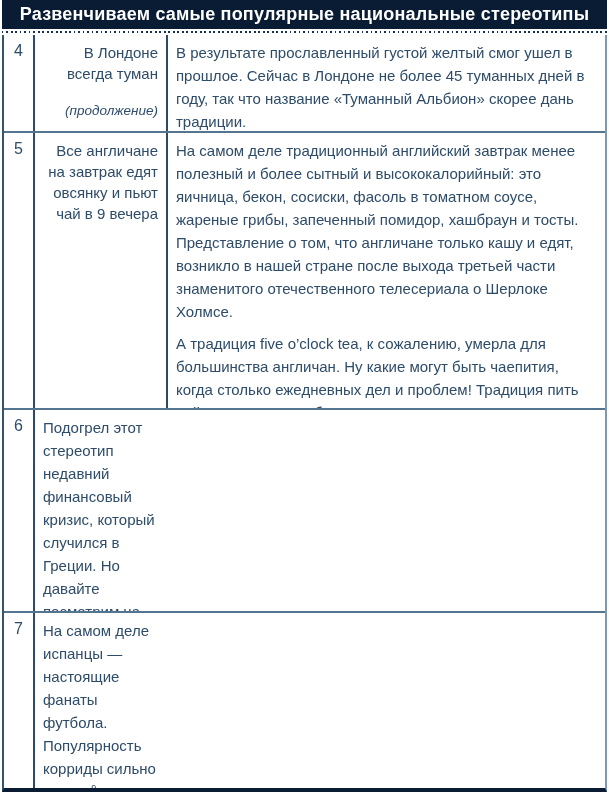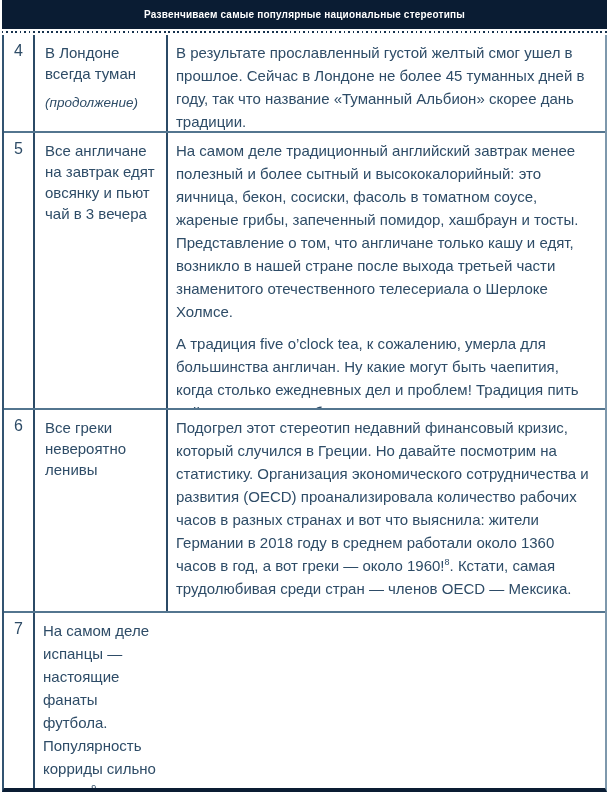--- a/index.html
+++ b/index.html
@@ -10,21 +10,21 @@
     padding:0 2px;
     font-family:"Liberation Sans", sans-serif;
     background:#ffffff;
     overflow:hidden;
   }
   .thead {
     height:29px;
     background:#0a1c33;
     color:#ffffff;
     font-weight:bold;
-    font-size:10px;
+    font-size:18px;
     letter-spacing:0.2px;
     display:flex; align-items:center; justify-content:center;
   }
   .dotted-sep {
     height:2px;
     margin:2px 0 2px 0;
     background-image:repeating-linear-gradient(90deg, #16324e 0 1.5px, transparent 1.5px 4.5px);
   }
   .tbody {
     border-left:2px solid #335471;
@@ -48,26 +48,27 @@
     border-right:2px solid #2b4a66;
     text-align:center;
     padding-top:7px;
     font-size:16px;
   }
   .title {
     border-right:2px solid #2b4a66;
     padding:7px 8px 7px 10px;
     font-size:15px;
     line-height:21px;
+    text-align:right;
   }
   .title .note {
     display:block;
     font-style:italic;
     font-size:13.5px;
-    margin-top:8px;
+    margin-top:16px;
   }
   .content {
     padding:6px 10px 6px 8px;
     font-size:15px;
     line-height:23px;
   }
   .content p { margin:0; }
   .content p + p { margin-top:9px; }
   sup {
     font-size:9px;
@@ -86,29 +87,28 @@
   <div class="tbody" id="rows">
       <div class="row">
         <div class="cell num">4</div>
         <div class="cell title"><span>В Лондоне всегда туман</span><em class="note">(продолжение)</em></div>
         <div class="cell content">
           <p>В результате прославленный густой желтый смог ушел в прошлое. Сейчас в Лондоне не более 45 туманных дней в году, так что название «Туманный Альбион» скорее дань традиции.</p>
         </div>
       </div>
       <div class="row">
         <div class="cell num">5</div>
-        <div class="cell title"><span>Все англичане на завтрак едят овсянку и пьют чай в 3 вечера</span></div>
+        <div class="cell title"><span>Все англичане на завтрак едят овсянку и пьют чай в 9 вечера</span></div>
         <div class="cell content">
           <p>На самом деле традиционный английский завтрак менее полезный и более сытный и высококалорийный: это яичница, бекон, сосиски, фасоль в томатном соусе, жареные грибы, запеченный помидор, хашбраун и тосты. Представление о том, что англичане только кашу и едят, возникло в нашей стране после выхода третьей части знаменитого отечественного телесериала о Шерлоке Холмсе.</p>
           <p>А традиция five o’clock tea, к сожалению, умерла для большинства англичан. Ну какие могут быть чаепития, когда столько ежедневных дел и проблем! Традиция пить чай по расписанию бытовала в аристократических кругах, у которых с расписанием было явно попроще.</p>
         </div>
       </div>
       <div class="row">
         <div class="cell num">6</div>
-        <div class="cell title"><span>Все греки невероятно ленивы</span></div>
         <div class="cell content">
           <p>Подогрел этот стереотип недавний финансовый кризис, который случился в Греции. Но давайте посмотрим на статистику. Организация экономического сотрудничества и развития (OECD) проанализировала количество рабочих часов в разных странах и вот что выяснила: жители Германии в 2018 году в среднем работали около 1360 часов в год, а вот греки — около 1960!<sup>8</sup>. Кстати, самая трудолюбивая среди стран — членов OECD — Мексика.</p>
         </div>
       </div>
       <div class="row">
         <div class="cell num">7</div>
         <div class="cell content">
           <p>На самом деле испанцы — настоящие фанаты футбола. Популярность корриды сильно падает<sup>9</sup>, большинство жителей Испании относятся к ней негативно. Проведенный компанией Investiga опрос показывает, что 72,1% испанского населения не интересуются корридой<sup>10</sup>. Более того, в Каталонии парламент пытался запретить корриду, но запрет отменил Конституционный суд<sup>11</sup>.</p>
         </div>
       </div>

